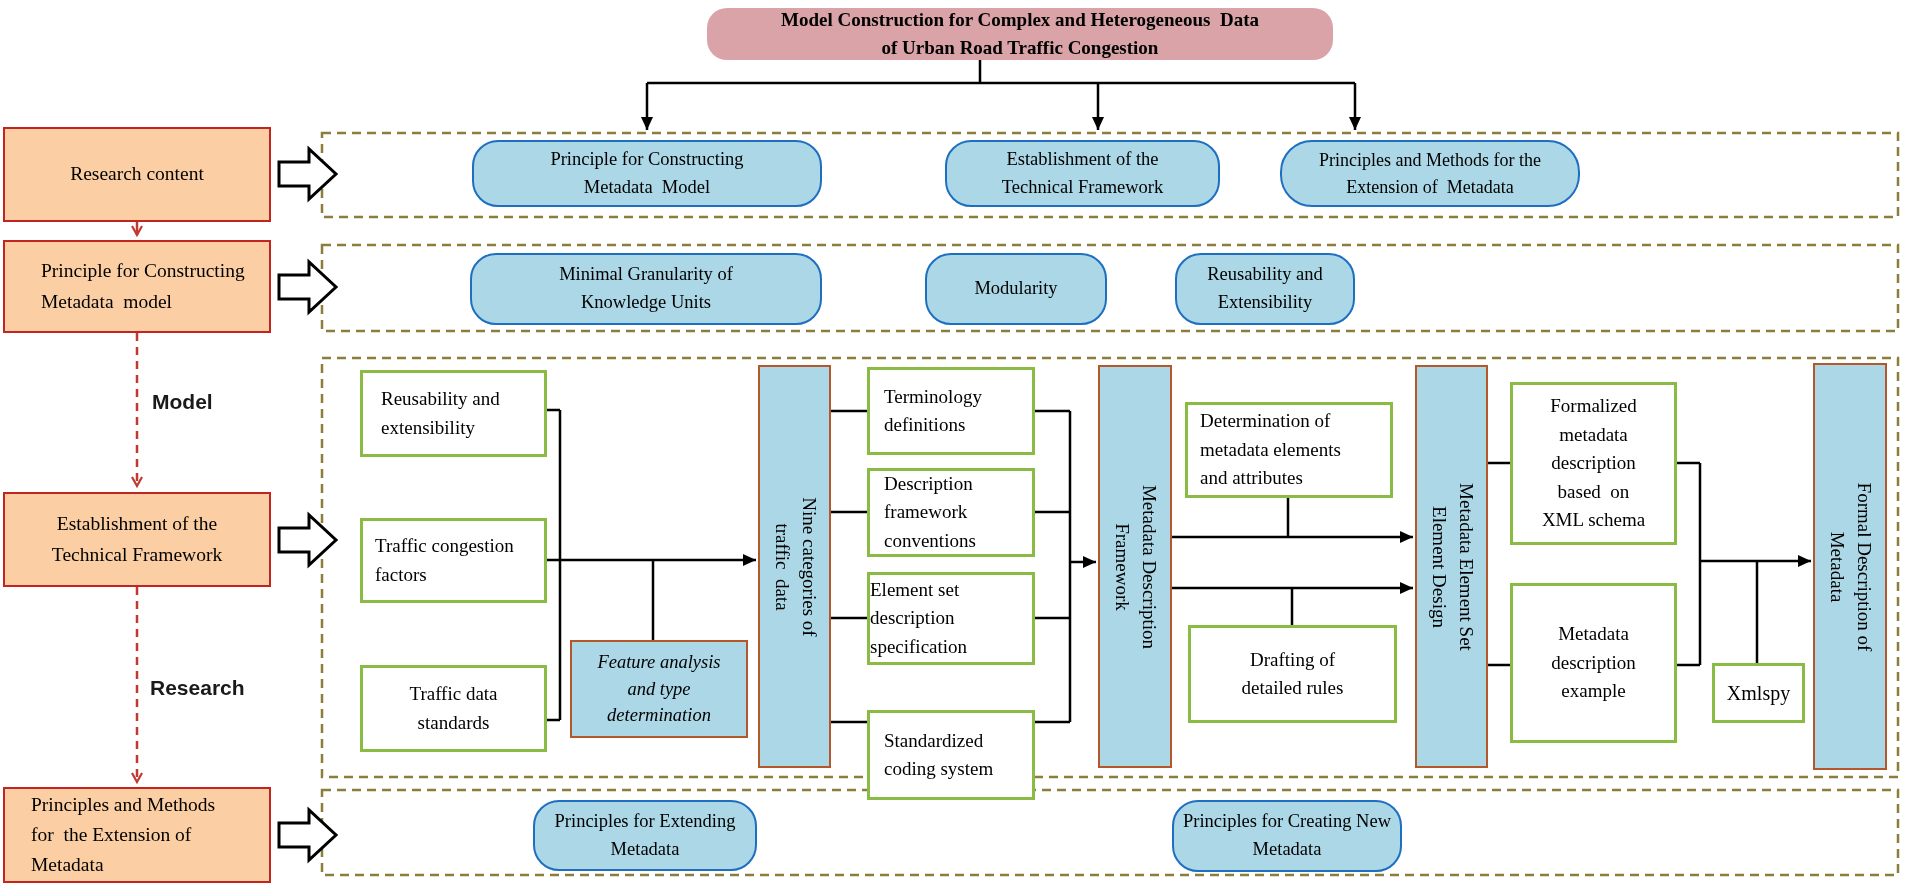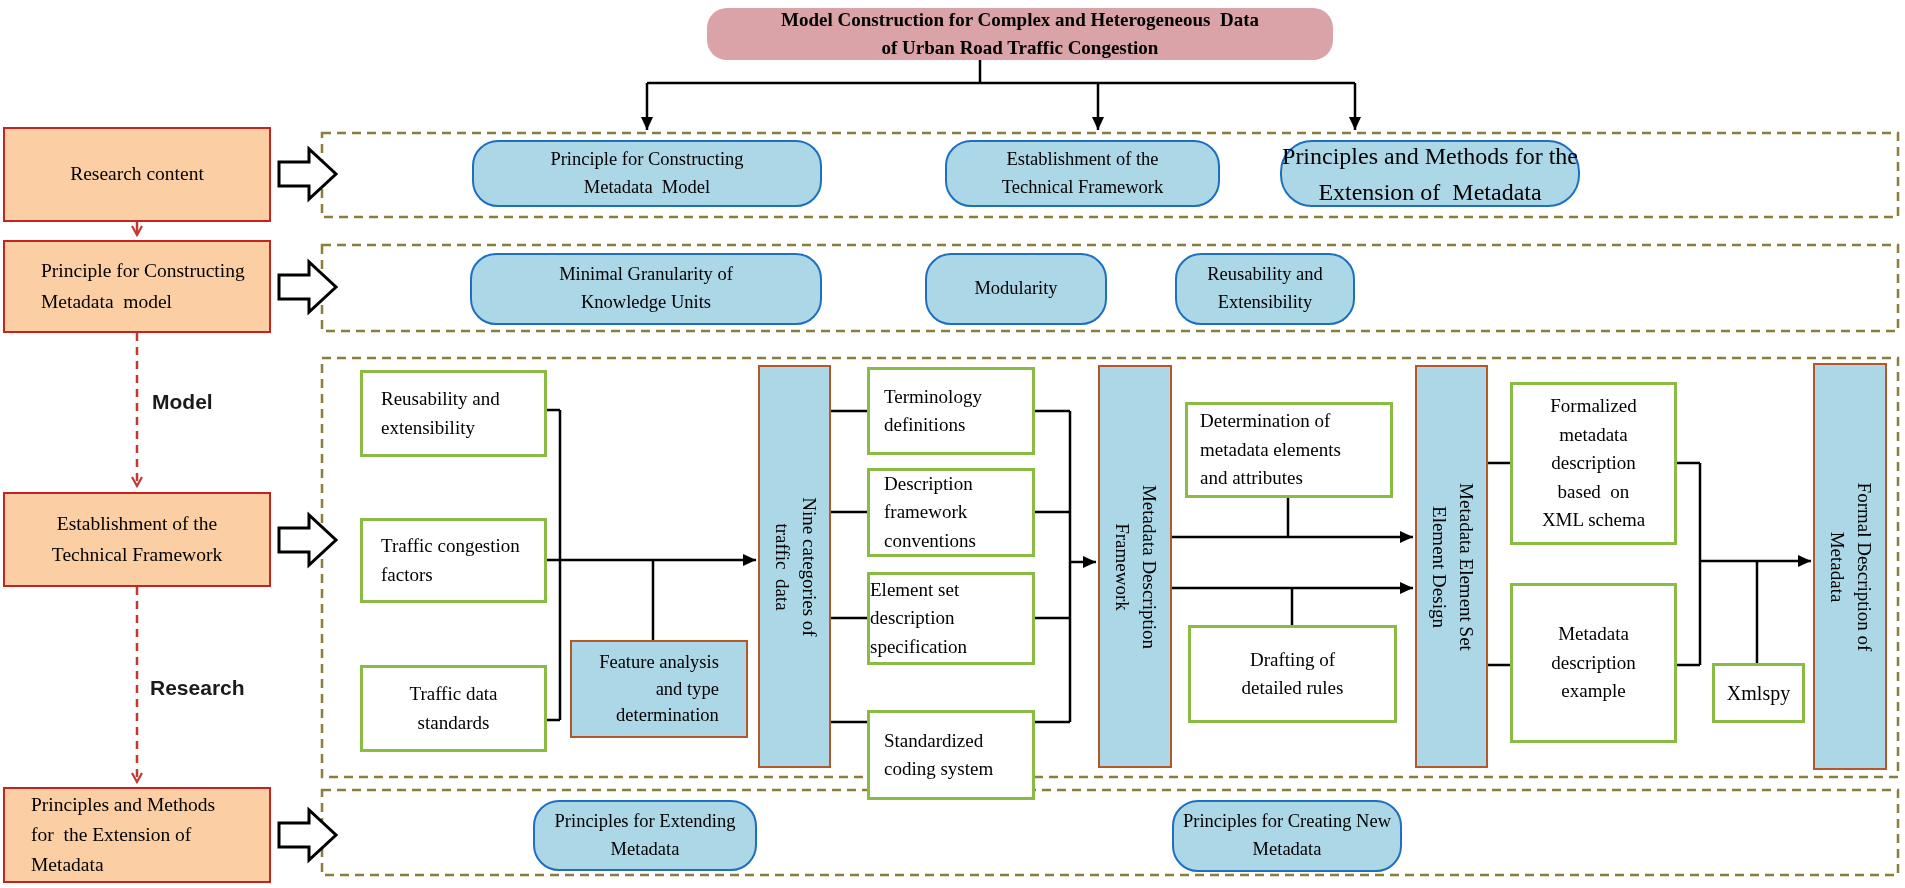--- a/index.html
+++ b/index.html
@@ -37,22 +37,22 @@
     border:2px solid var(--vertical_box_border,#b4572a);
   }
   .vbox .rot{
     position:absolute;left:50%;top:50%;
     transform:translate(-50%,-50%) rotate(90deg);
     text-align:center;font-size:19px;line-height:1.4;white-space:pre;
   }
   .fbox{
     background:var(--blue_fill,#abd7e6);
     border:2px solid var(--vertical_box_border,#b4572a);
-    display:flex;align-items:center;justify-content:center;text-align:right;
-    font-size:18.5px;line-height:1.45;white-space:pre;
+    display:flex;align-items:center;justify-content:center;text-align:center;
+    font-size:18.5px;line-height:1.45;white-space:pre;font-style:italic;
   }
   .xbox{
     background:#fff;border:3px solid var(--green_border,#8abb44);
     display:flex;align-items:center;justify-content:center;text-align:center;
     font-size:20px;white-space:pre;
   }
   .flow-label{
     font-family:"Liberation Sans", sans-serif;font-weight:bold;
     font-size:21px;color:#1a1a1a;white-space:pre;
   }
@@ -131,32 +131,32 @@
 for  the Extension of
 Metadata</div>
 
 <div class="abs flow-label" style="left:152px;top:390px;">Model</div>
 <div class="abs flow-label" style="left:150px;top:676px;">Research</div>
 
 <div class="abs bbox" style="left:472px;top:140px;width:350px;height:67px;">Principle for Constructing
 Metadata  Model</div>
 <div class="abs bbox" style="left:945px;top:140px;width:275px;height:67px;">Establishment of the
 Technical Framework</div>
-<div class="abs bbox" style="left:1280px;top:140px;width:300px;height:67px;font-size:24px;border-radius:32px;">Principles and Methods for the
+<div class="abs bbox" style="left:1280px;top:140px;width:300px;height:67px;font-size:18px;border-radius:32px;">Principles and Methods for the
 Extension of  Metadata</div>
 
 <div class="abs bbox" style="left:470px;top:253px;width:352px;height:72px;">Minimal Granularity of
 Knowledge Units</div>
 <div class="abs bbox" style="left:925px;top:253px;width:182px;height:72px;">Modularity</div>
 <div class="abs bbox" style="left:1175px;top:253px;width:180px;height:72px;">Reusability and
 Extensibility</div>
 
 <div class="abs gbox" style="left:360px;top:370px;width:187px;height:87px;padding-left:18px;">Reusability and
 extensibility</div>
-<div class="abs gbox" style="left:360px;top:518px;width:187px;height:85px;padding-left:18px;">Traffic congestion
+<div class="abs gbox" style="left:360px;top:518px;width:187px;height:85px;padding-left:12px;">Traffic congestion
 factors</div>
 <div class="abs gbox center" style="left:360px;top:665px;width:187px;height:87px;">Traffic data
 standards</div>
 
 <div class="abs fbox" style="left:570px;top:640px;width:178px;height:98px;">Feature analysis
 and type
 determination</div>
 
 <div class="abs vbox" style="left:758px;top:365px;width:73px;height:403px;">
   <div class="rot" style="width:395px;">Nine categories of

